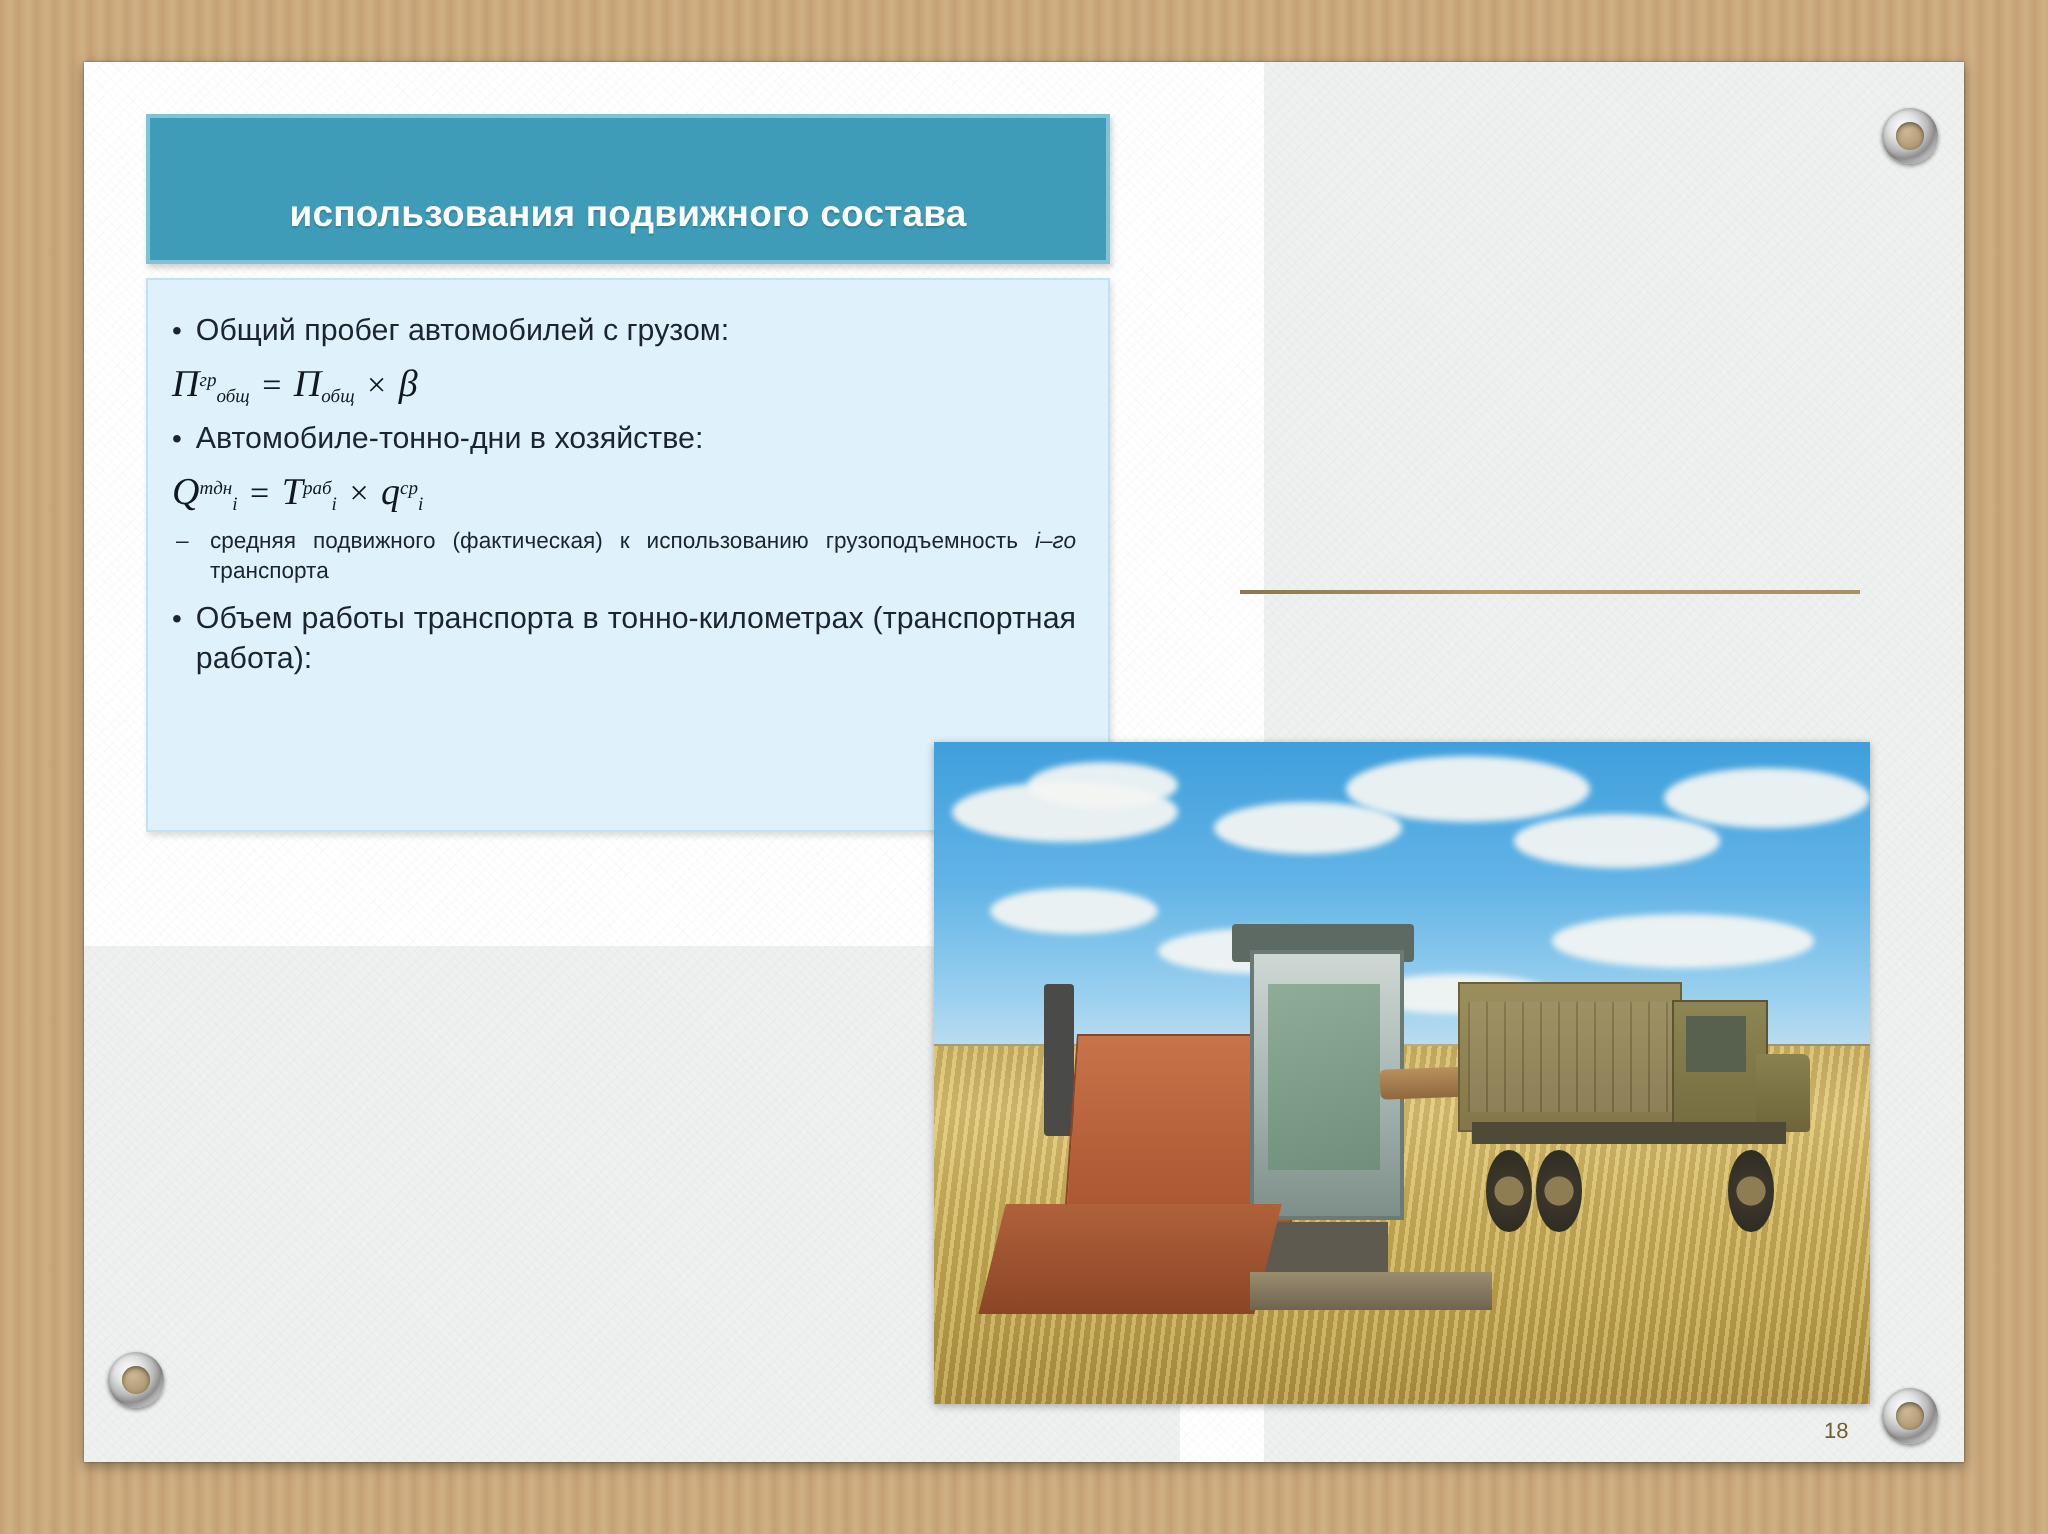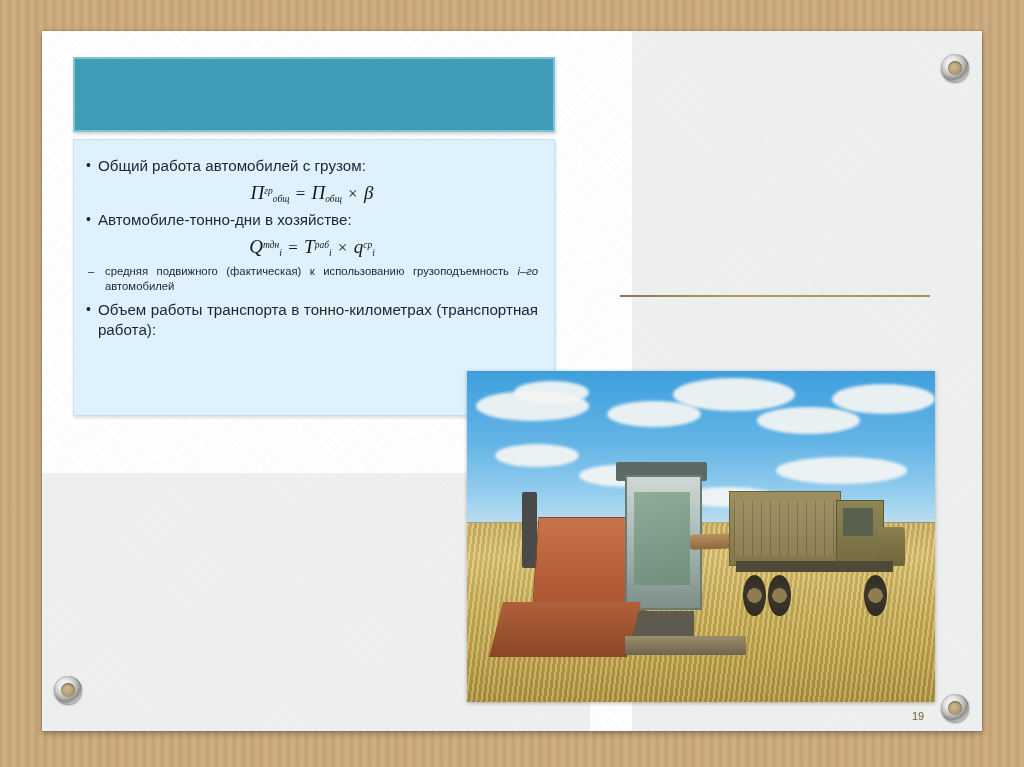--- a/index.html
+++ b/index.html
@@ -104,21 +104,21 @@
   .dash{
     display:flex;gap:10px;align-items:flex-start;
     font-size:11.3px;color:#1b2430;line-height:1.34;margin:3px 0 2px 2px;
   }
   .dash .d{width:7px;flex:none;}
   .dash .txt{flex:1;text-align:justify;}
   .dash .txt i{font-style:italic;}
 
   
   .formula{
-    text-align:center;font-family:"Liberation Serif",serif;
+    text-align:left;font-family:"Liberation Serif",serif;
     font-style:italic;color:#101820;margin:6px 0 6px 0;
     font-size:17px;white-space:nowrap;
   }
   .formula .big{font-size:19px;}
   sub.f,sup.f{font-size:0.56em;font-style:italic;}
   sub.f{vertical-align:-0.33em;}
   sup.f{vertical-align:0.52em;}
   .op{font-style:normal;padding:0 2px;}
 
   
@@ -218,34 +218,35 @@
 
   <div class="slide">
     <div class="panel-right"></div>
     <div class="panel-bottom"></div>
     <div class="panel-white-col"></div>
     <div class="panel-white-strip"></div>
     <div class="noise"></div>
 
     <div class="hrule"></div>
 
-    <div class="slideno">19</div>
+    <div class="slideno">18</div>
   </div>
 
   <div class="titlebox">
     <h1>
       <br>
+      <span>использования подвижного состава</span>
     </h1>
   </div>
 
   <div class="bodybox">
 
     <div class="bullet">
       <span class="dot">•</span>
-      <span class="txt">Общий работа автомобилей с грузом:</span>
+      <span class="txt">Общий пробег автомобилей с грузом:</span>
     </div>
 
     <div class="formula">
       <span class="big">П</span><sup class="f">гр</sup><sub class="f">общ</sub>
       <span class="op">=</span>
       <span class="big">П</span><sub class="f">общ</sub>
       <span class="op">×</span>
       <span class="big">β</span>
     </div>
 
@@ -257,21 +258,21 @@
     <div class="formula">
       <span class="big">Q</span><sup class="f">тдн</sup><sub class="f">i</sub>
       <span class="op">=</span>
       <span class="big">T</span><sup class="f">раб</sup><sub class="f">i</sub>
       <span class="op">×</span>
       <span class="big">q</span><sup class="f">ср</sup><sub class="f">i</sub>
     </div>
 
     <div class="dash">
       <span class="d">–</span>
-      <span class="txt"><span>средняя подвижного (фактическая) к использованию грузоподъемность </span><i>i–го</i><span> автомобилей</span></span>
+      <span class="txt"><span>средняя подвижного (фактическая) к использованию грузоподъемность </span><i>i–го</i><span> транспорта</span></span>
     </div>
 
     <div class="bullet">
       <span class="dot">•</span>
       <span class="txt">Объем работы транспорта в тонно-километрах (транспортная работа):</span>
     </div>
 
 
   </div>
 

